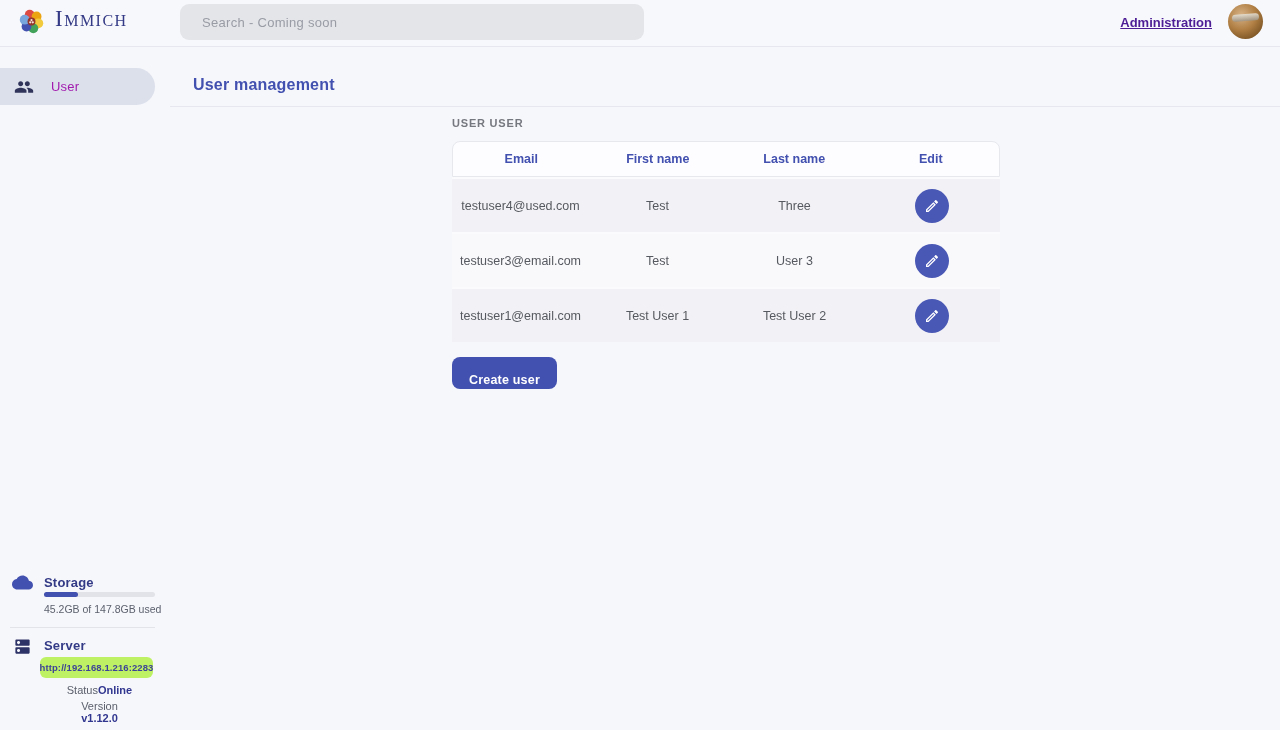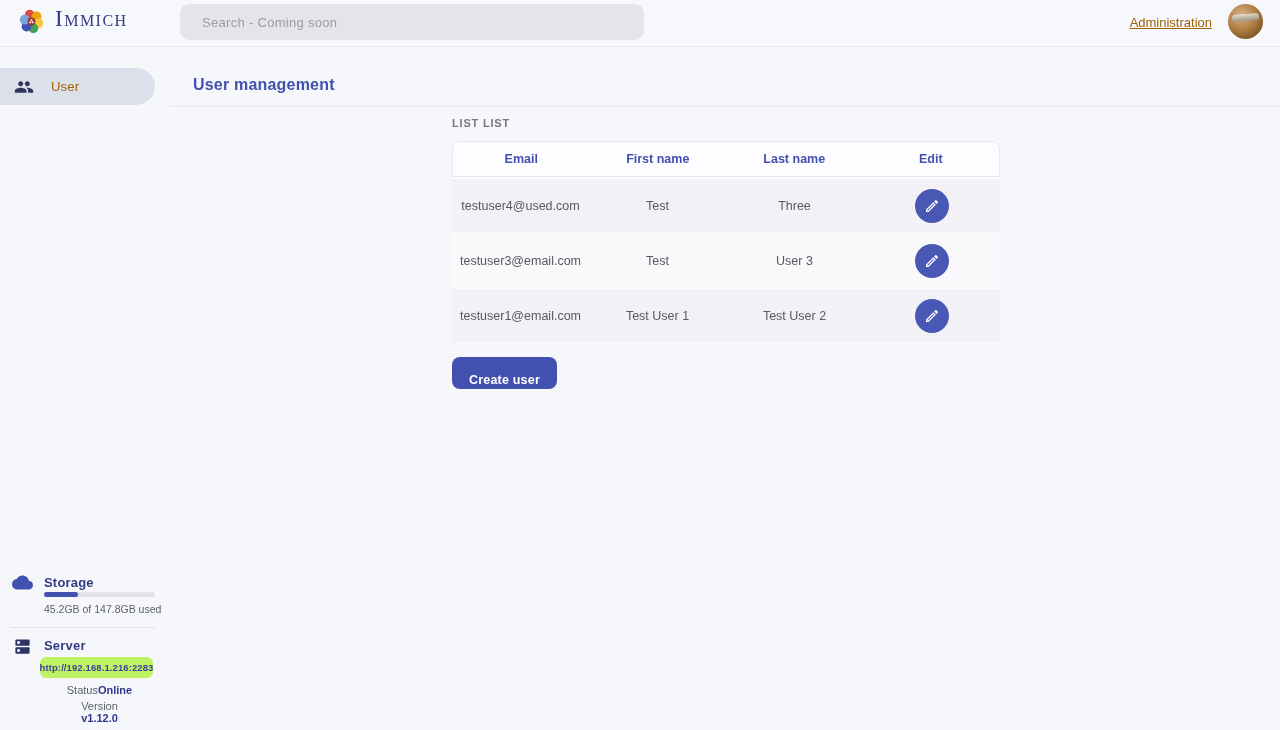--- a/index.html
+++ b/index.html
@@ -25,39 +25,39 @@
   }
   .search-input {
     position: absolute; left: 180px; top: 4px; width: 464px; height: 36px;
     background: #e4e5e9; border: none; border-radius: 9px;
     padding: 0 0 0 22px; font-size: 13px; color: #6b6e78; letter-spacing: .3px;
     font-family: "Liberation Sans", sans-serif; outline: none;
   }
   .search-input::placeholder { color: #999ca5; }
   .admin-link {
     position: absolute; right: 68px; top: 15px;
-    font-size: 13px; font-weight: normal; color: #a16207; text-decoration: underline;
+    font-size: 13px; font-weight: bold; color: #4c1d95; text-decoration: underline;
   }
   .avatar {
     position: absolute; right: 17px; top: 4px; width: 35px; height: 35px; border-radius: 50%;
     background: radial-gradient(circle at 38% 32%, #d8b387 0%, #b07f44 45%, #7c5424 80%, #5e3d18 100%);
     overflow: hidden;
   }
   .avatar::after {
     content: ""; position: absolute; left: 4px; top: 10px; width: 27px; height: 7px;
     background: linear-gradient(#e8e4da, #9c9486); border-radius: 4px; opacity: .85; transform: rotate(-4deg);
   }
 
   
   .side-item {
     position: absolute; left: 0; top: 68px; width: 155px; height: 37px;
     background: #dce0eb; border-radius: 0 19px 19px 0;
     display: flex; align-items: center; gap: 17px; padding-left: 14px; cursor: pointer;
   }
-  .side-item-label { font-size: 13px; color: #a16207; font-weight: 500; letter-spacing: .2px; }
+  .side-item-label { font-size: 13px; color: #a21caf; font-weight: 500; letter-spacing: .2px; }
 
   .storage-icon { position: absolute; left: 12px; top: 572px; }
   .storage-title { position: absolute; left: 44px; top: 575px; font-size: 13px; font-weight: bold; color: #333a86; letter-spacing: .2px; }
   .progress-track {
     position: absolute; left: 44px; top: 592px; width: 111px; height: 5px;
     background: #e2e3e9; border-radius: 3px;
   }
   .progress-fill { height: 5px; background: #4250af; border-radius: 3px; width: 30%; }
   .storage-usage { position: absolute; left: 44px; top: 603px; font-size: 10.5px; color: #5c616d; }
 
@@ -158,21 +158,21 @@
     <span class="kv-value">Online</span>
   </div>
   <div class="kv-row" style="top: 700px; flex-direction: column;">
     <span class="kv-label">Version</span>
     <span class="kv-value">v1.12.0</span>
   </div>
 
   <div class="page-title">User management</div>
   <div class="main-divider"></div>
 
-  <div class="section-label">LIST LIST</div>
+  <div class="section-label">USER USER</div>
 
   <div class="user-table">
     <div class="thead">
       <div class="th">Email</div>
       <div class="th">First name</div>
       <div class="th">Last name</div>
       <div class="th">Edit</div>
     </div>
 
     <div class="trow shade">

